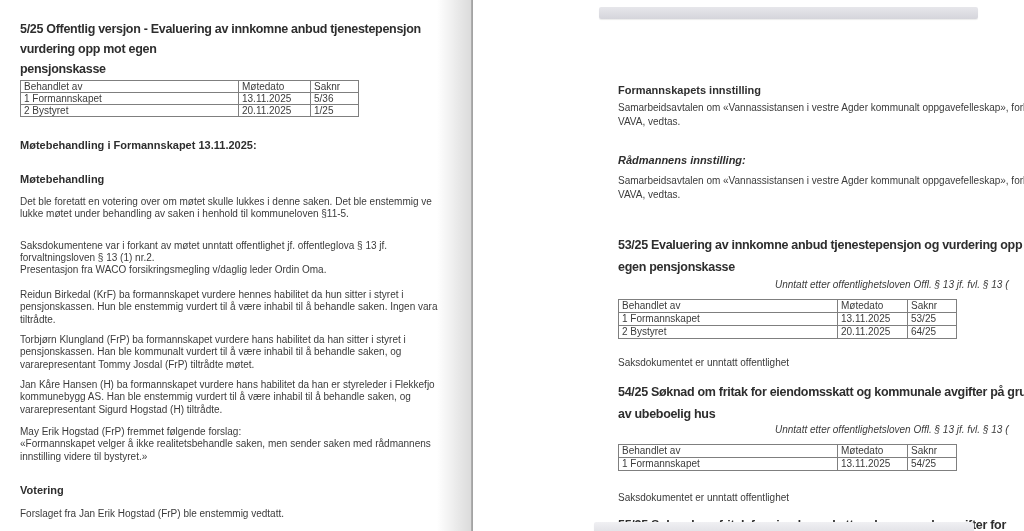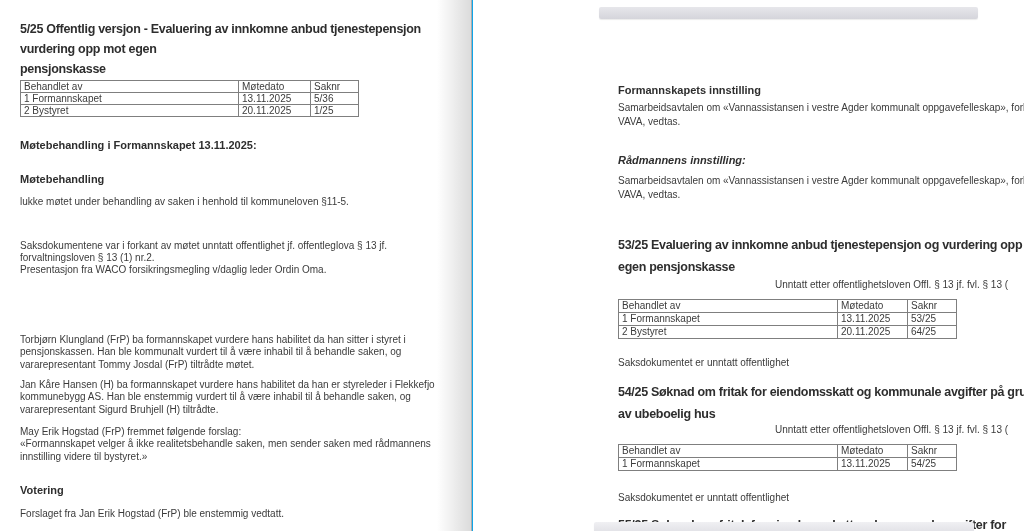--- a/index.html
+++ b/index.html
@@ -1,18 +1,18 @@
 <!DOCTYPE html>
 <html><head>
 <meta charset="utf-8">
 <style>
   html, body { margin:0; padding:0; background:#ffffff; }
   #screen {
     position:relative; width:1024px; height:531px; overflow:hidden;
-    background:#0ea5e9; font-family:"Liberation Sans", sans-serif;
+    background:#a3a3a3; font-family:"Liberation Sans", sans-serif;
     color:#3b3b3b; -webkit-font-smoothing:antialiased;
   }
   .abs { position:absolute; }
   .line { white-space:nowrap; }
 
   
   .page-left {
     position:absolute; left:0; top:0; width:472px; height:531px;
     background:#ffffff; overflow:hidden; box-sizing:border-box;
     border-right:1px solid #adadad;
@@ -53,21 +53,21 @@
   .bar-bottom { left:121px; top:522px; width:380px; background:linear-gradient(#f0f0f3, #dfdfe4); }
   .rp-h { left:145px; }
   .rp-para { left:145px; font-size:10px; line-height:14px; }
   .rp-para1 { top:101px; } .rp-para2 { top:174px; }
   .rp-h1 { top:84px;text-align:right; } .rp-h2 { top:154px;font-style:italic; }
   .case-heading {
     left:145px; font-size:12.5px; font-weight:bold; line-height:22px;
     color:#2e2e2e; letter-spacing:-0.3px;
   }
   .ch53 { top:234px; } .ch54 { top:381px; } .ch55 { top:514px; }
-  .exemption { left:302px; font-size:10px; white-space:nowrap; }
+  .exemption { left:302px; font-size:10px; font-style:italic; white-space:nowrap; }
   .ex53 { top:279px; } .ex54 { top:424px; }
   .tbl-right { left:145px; width:338px; }
   .tbl-right th, .tbl-right td { height:12px; line-height:12px; }
   .t53 { top:299px; } .t54 { top:444px; }
   .status-note { left:145px; font-size:10px; white-space:nowrap; }
   .sn53 { top:357px; } .sn54 { top:492px; }
 </style>
 </head>
 <body>
 
@@ -103,43 +103,49 @@
         <td>20.11.2025</td>
         <td>1/25</td>
       </tr>
     </tbody>
       </table>
 
     <div class="abs h-bold lp-meeting">Møtebehandling i Formannskapet 13.11.2025:</div>
     <div class="abs h-bold lp-sub">Møtebehandling</div>
 
     <div class="abs para p1">
+      <div class="line">Det ble foretatt en votering over om møtet skulle lukkes i denne saken. Det ble enstemmig ve</div>
       <div class="line">lukke møtet under behandling av saken i henhold til kommuneloven §11-5.</div>
     </div>
 
     <div class="abs para p2">
       <div class="line">Saksdokumentene var i forkant av møtet unntatt offentlighet jf. offentleglova § 13 jf.</div>
       <div class="line">forvaltningsloven § 13 (1) nr.2.</div>
     </div>
 
     <div class="abs para p3">
       <div class="line">Presentasjon fra WACO forsikringsmegling v/daglig leder Ordin Oma.</div>
     </div>
 
+    <div class="abs para p4">
+      <div class="line">Reidun Birkedal (KrF) ba formannskapet vurdere hennes habilitet da hun sitter i styret i</div>
+      <div class="line">pensjonskassen. Hun ble enstemmig vurdert til å være inhabil til å behandle saken. Ingen vara</div>
+      <div class="line">tiltrådte.</div>
+    </div>
 
     <div class="abs para p5">
       <div class="line">Torbjørn Klungland (FrP) ba formannskapet vurdere hans habilitet da han sitter i styret i</div>
       <div class="line">pensjonskassen. Han ble kommunalt vurdert til å være inhabil til å behandle saken, og</div>
       <div class="line">vararepresentant Tommy Josdal (FrP) tiltrådte møtet.</div>
     </div>
 
     <div class="abs para p6">
       <div class="line">Jan Kåre Hansen (H) ba formannskapet vurdere hans habilitet da han er styreleder i Flekkefjo</div>
       <div class="line">kommunebygg AS. Han ble enstemmig vurdert til å være inhabil til å behandle saken, og</div>
-      <div class="line">vararepresentant Sigurd Bruhjell (H) tiltrådte.</div>
+      <div class="line">vararepresentant Sigurd Hogstad (H) tiltrådte.</div>
     </div>
 
     <div class="abs para p7">
       <div class="line">May Erik Hogstad (FrP) fremmet følgende forslag:</div>
       <div class="line">«Formannskapet velger å ikke realitetsbehandle saken, men sender saken med rådmannens</div>
       <div class="line">innstilling videre til bystyret.»</div>
     </div>
 
     <div class="abs h-bold lp-votering">Votering</div>
     <div class="abs lp-result">Forslaget fra Jan Erik Hogstad (FrP) ble enstemmig vedtatt.</div>

